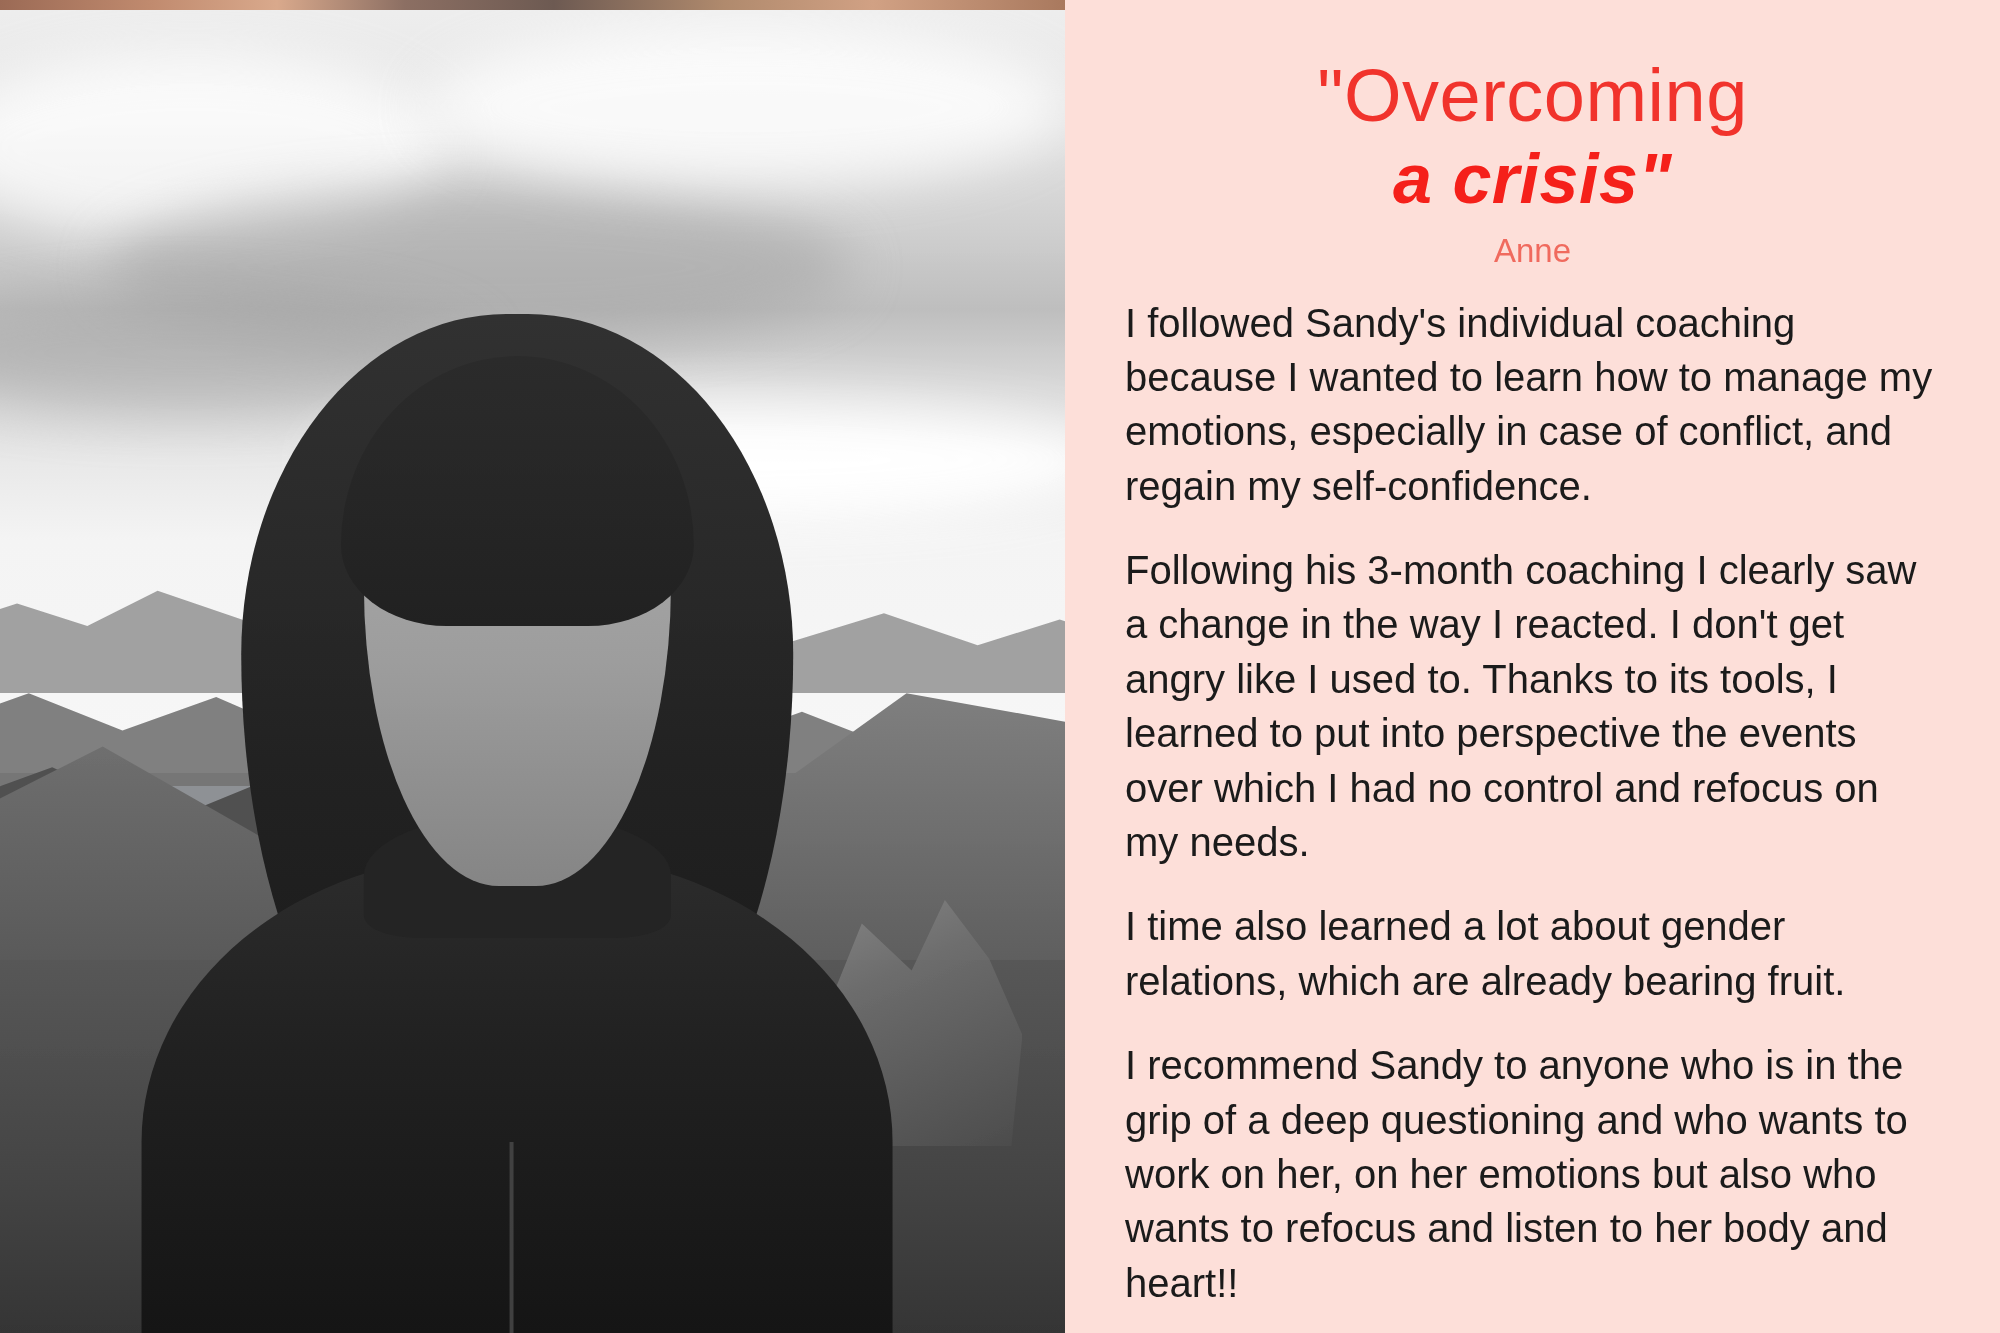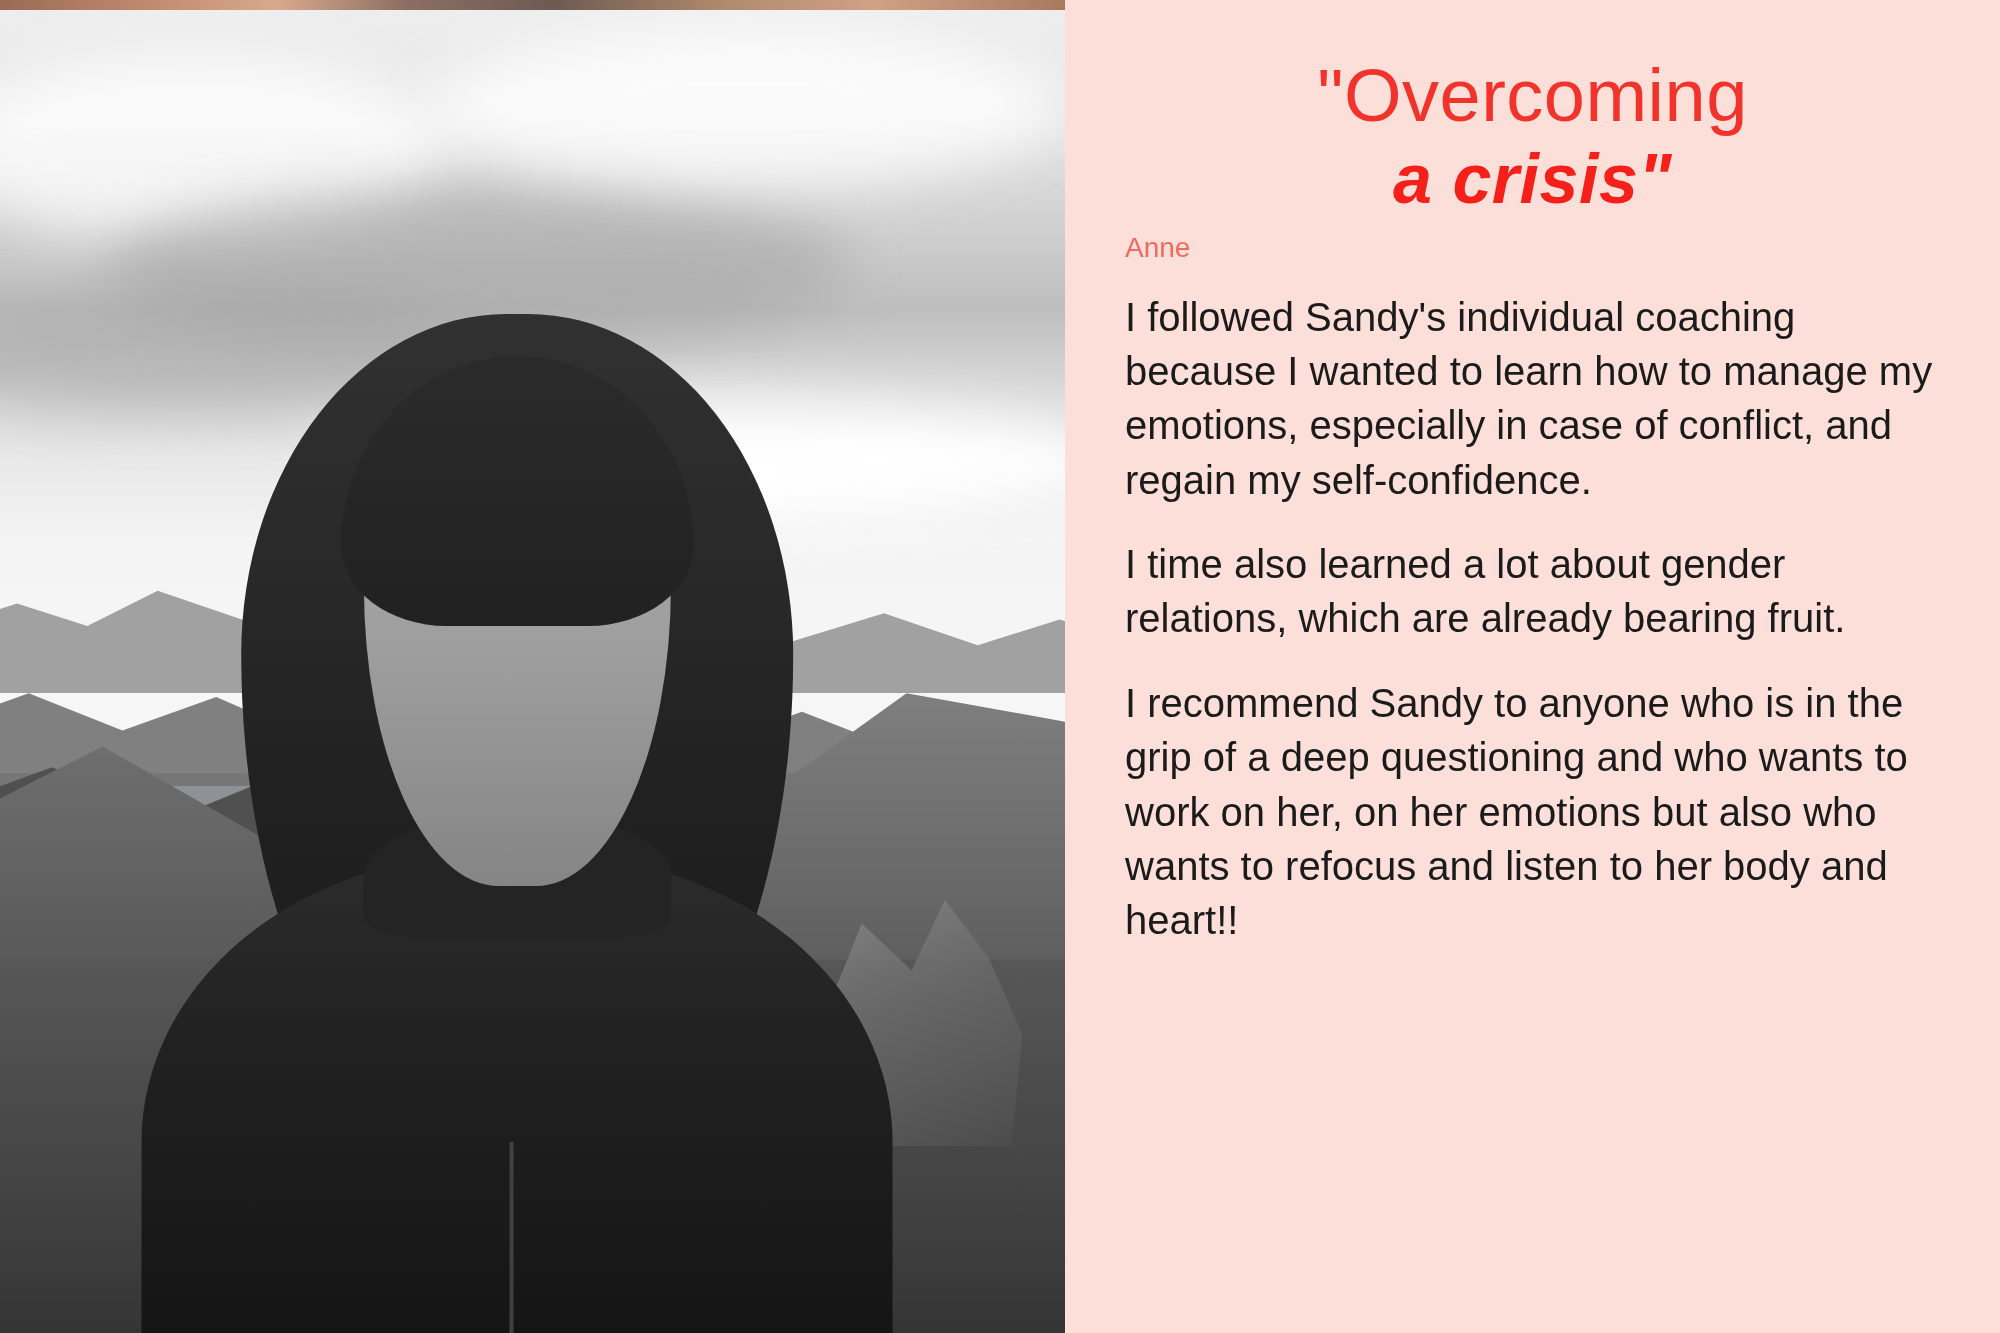--- a/index.html
+++ b/index.html
@@ -294,22 +294,23 @@
   .headline .line2 {
     display: block;
     color: #f5201a;
     font-size: 70px;
     font-weight: bold;
     font-style: italic;
     letter-spacing: .5px;
     margin-top: 6px;
   }
   .author {
+    text-align: center;
     color: #f06a5e;
-    font-size: 28px;
+    font-size: 33px;
     margin: 14px 0 26px 0;
   }
   .body-copy {
     color: #1b1b1b;
     font-size: 40px;
     line-height: 1.36;
     max-width: 870px;
     margin: 0 auto;
   }
   .body-copy p {
@@ -365,18 +366,19 @@
   <div class="text-pane">
     <h1 class="headline">
       <span class="line1">"Overcoming</span>
       <span class="line2">a crisis"</span>
     </h1>
 
     <div class="author">Anne</div>
 
     <div class="body-copy">
       <p>I followed Sandy's individual coaching because I wanted to learn how to manage my emotions, especially in case of conflict, and regain my self-confidence.</p>
+      <p>Following his 3-month coaching I clearly saw a change in the way I reacted. I don't get angry like I used to. Thanks to its tools, I learned to put into perspective the events over which I had no control and refocus on my needs.</p>
       <p>I time also learned a lot about gender relations, which are already bearing fruit.</p>
       <p>I recommend Sandy to anyone who is in the grip of a deep questioning and who wants to work on her, on her emotions but also who wants to refocus and listen to her body and heart!!</p>
     </div>
   </div>
 
 </div>
 
 </body></html>

